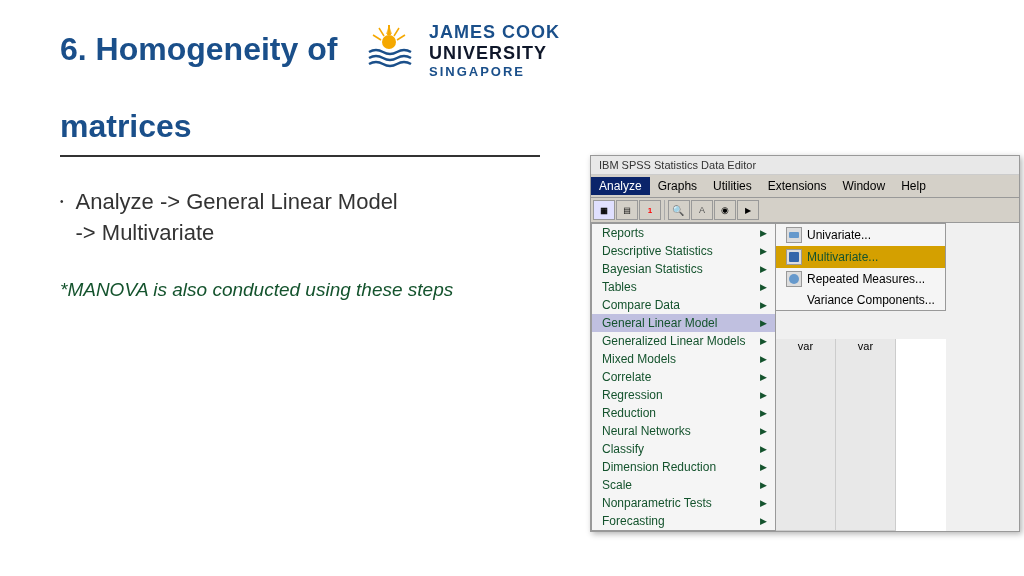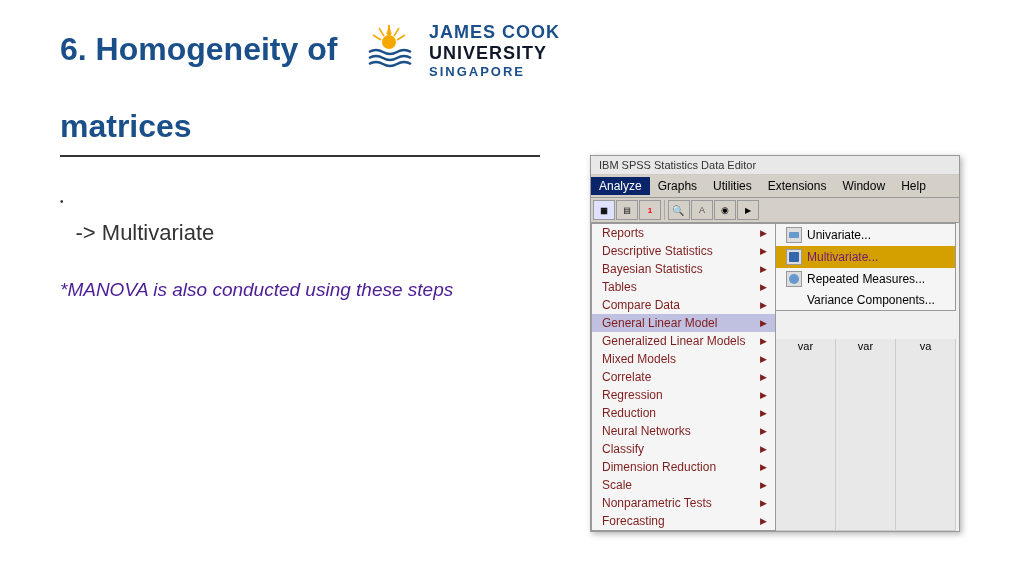--- a/index.html
+++ b/index.html
@@ -52,21 +52,21 @@
     .bullet-dot {
       font-size: 10px;
       margin-top: 8px;
       margin-right: 12px;
       color: #333;
       flex-shrink: 0;
     }
 
     .manova-note {
       font-size: 19px;
-      color: #4c1d95;
+      color: #14532d;
       margin-top: 17px;
       font-style: italic;
     }
 
     
     .logo-area {
       position: absolute;
       top: 20px;
       right: 20px;
       display: flex;
@@ -102,21 +102,21 @@
       font-weight: bold;
       color: #1a4f8a;
       letter-spacing: 2px;
     }
 
     
     .spss-window {
       position: absolute;
       left: 590px;
       top: 155px;
-      width: 370px;
+      width: 430px;
       background: #f0f0f0;
       border: 1px solid #999;
       box-shadow: 2px 2px 6px rgba(0,0,0,0.3);
     }
 
     .spss-title-bar {
       background: #e8e8e8;
       padding: 3px 8px;
       font-size: 11px;
       color: #333;
@@ -148,21 +148,21 @@
       border: 1px solid #999;
       min-width: 185px;
       font-size: 12px;
     }
 
     .menu-row {
       display: flex;
       align-items: center;
       padding: 2px 8px 2px 10px;
       cursor: pointer;
-      color: #7f1d1d;
+      color: #14532d;
       justify-content: space-between;
     }
 
     .menu-row.highlighted {
       background: #c0c0e0;
     }
 
     .menu-row .arrow {
       font-size: 9px;
       margin-left: 8px;
@@ -180,21 +180,21 @@
     .submenu-row {
       display: flex;
       align-items: center;
       padding: 3px 10px;
       cursor: pointer;
       color: #000;
     }
 
     .submenu-row.highlighted {
       background: #d4a000;
-      color: #701a75;
+      color: #14532d;
     }
 
     .submenu-row .icon-box {
       width: 16px;
       height: 16px;
       margin-right: 5px;
       display: flex;
       align-items: center;
       justify-content: center;
       font-size: 10px;
@@ -275,21 +275,21 @@
     <span>6. Homogeneity of</span><br>
     <br>
     <span>matrices</span>
   </h1>
   <hr class="divider-line">
 
   <div class="bullet-section">
     <div class="bullet-item">
       <span class="bullet-dot">•</span>
       <div>
-        <br>
+        <span>Analyze -&gt; General Linear Model</span><br>
         <span>-&gt; Multivariate</span>
       </div>
     </div>
   </div>
 
   <div class="manova-note">*MANOVA is also conducted using these steps</div>
 </div>
 
 <div class="spss-window">
 
@@ -417,17 +417,16 @@
           <span>Repeated Measures...</span>
         </div>
         <div class="submenu-row">
           <span style="margin-left:21px;">Variance Components...</span>
         </div>
       </div>
 
       <div style="display:flex; background:white; flex:1;margin-top:28px;">
         <div class="col-var">var</div>
         <div class="col-var">var</div>
-        <div class="col-var">va</div>
       </div>
     </div>
   </div>
 </div>
 
 </body></html>

